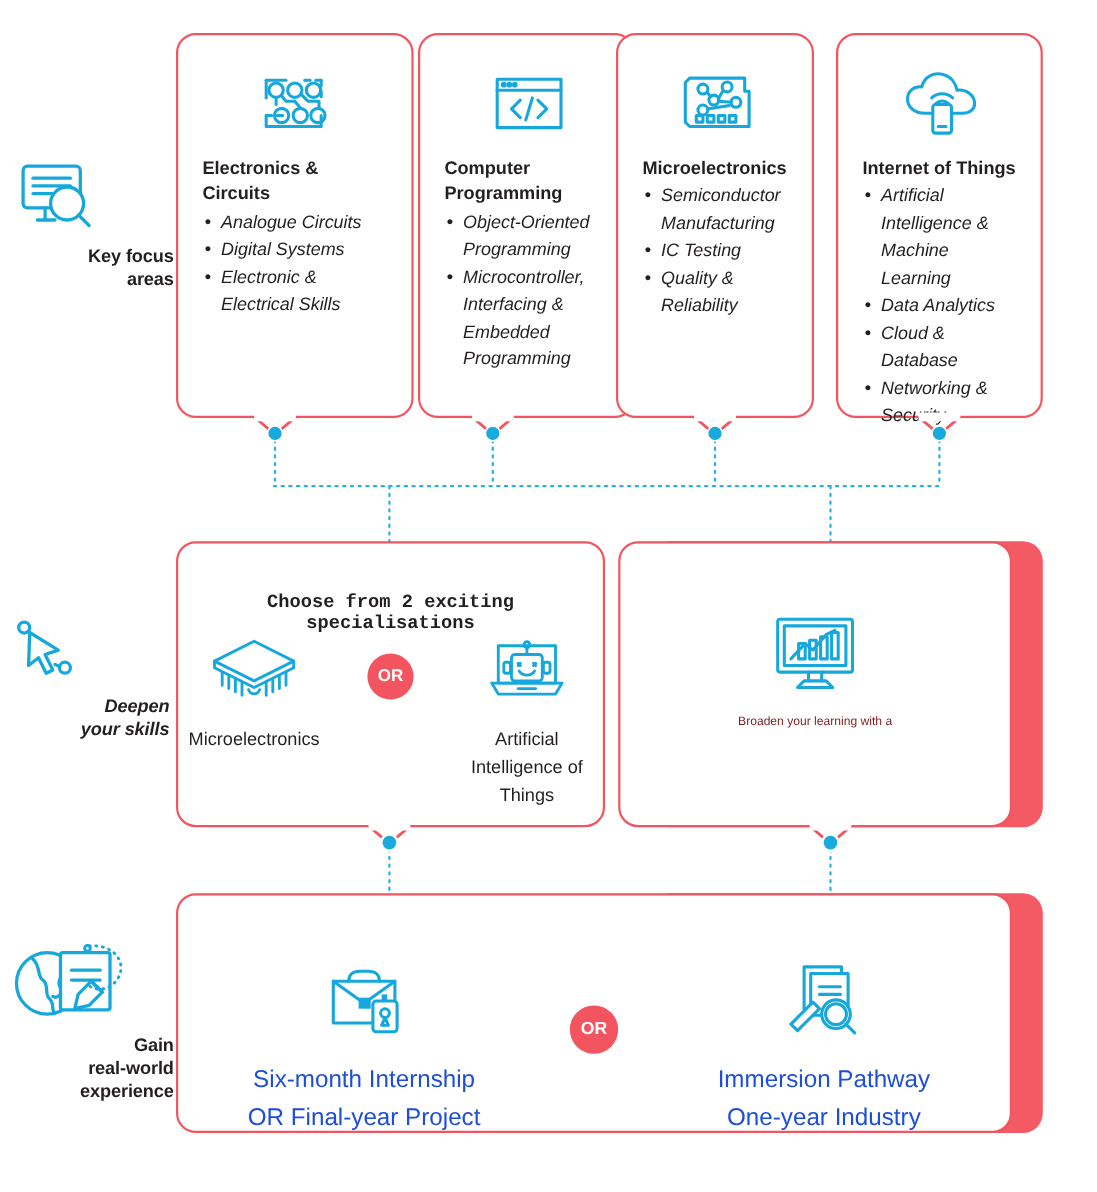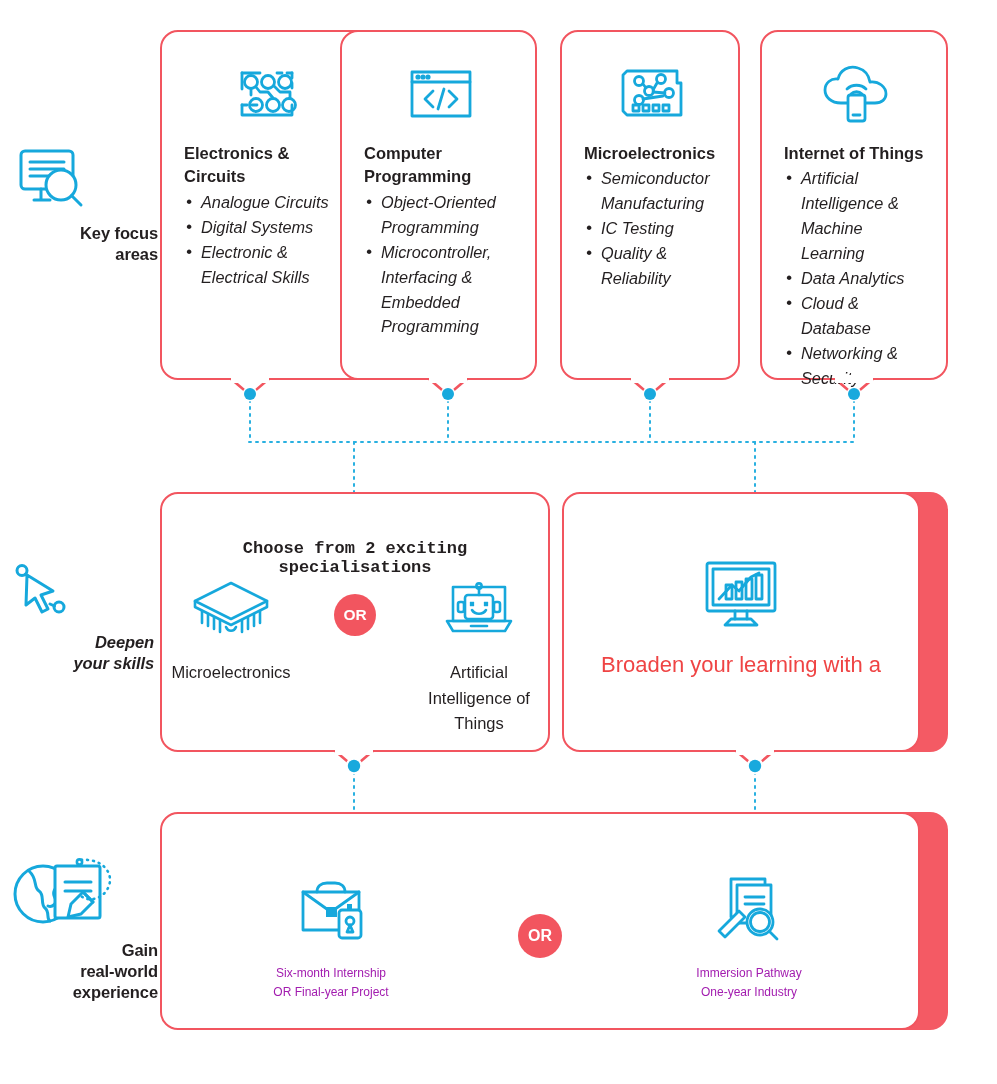--- a/index.html
+++ b/index.html
@@ -177,23 +177,23 @@
     text-align: center;
   }
   .single-icon {
     height: 76px;
     display: flex;
     align-items: center;
     justify-content: center;
     margin-bottom: 16px;
   }
   .single-label {
-    font-size: 22px;
+    font-size: 11px;
     line-height: 1.58;
-    color: #ef4444;
+    color: #7f1d1d;
   }
 
   
   .bottom-row {
     position: absolute;
     left: 0; right: 0;
     top: 56px;
     display: flex;
     align-items: flex-start;
     justify-content: center;
@@ -203,23 +203,23 @@
     text-align: center;
   }
   .bottom-icon {
     height: 78px;
     display: flex;
     align-items: center;
     justify-content: center;
     margin-bottom: 16px;
   }
   .bottom-label {
-    font-size: 12px;
+    font-size: 22px;
     line-height: 1.58;
-    color: #a21caf;
+    color: #1d4ed8;
   }
   .bottom-or {
     width: 44px;
     height: 44px;
     border-radius: 50%;
     background: #f2555f;
     color: #ffffff;
     font-weight: bold;
     font-size: 16px;
     display: flex;
@@ -377,21 +377,21 @@
       </div>
       <ul class="topcard-list">
         <li>Analogue Circuits</li>
         <li>Digital Systems</li>
         <li>Electronic &amp; Electrical Skills</li>
       </ul>
     </div>
   </div>
   <div class="notch-mask" style="left:231px; top:375px; width:38px;"></div>
 
-  <div class="card" style="left:340px; top:30px; width:197px; height:350px;">
+  <div class="card" style="left:380px; top:30px; width:197px; height:350px;">
     <div class="topcard-inner">
       <div class="topcard-icon">
         <svg width="70" height="56" viewBox="0 0 70 56">
           <g fill="none" stroke="#16a8dc" stroke-width="2.8" stroke-linecap="round" stroke-linejoin="round">
             <rect x="6" y="6" width="58" height="44"></rect>
             <line x1="6" y1="16" x2="64" y2="16"></line>
             <circle cx="12" cy="11" r="1.2" fill="#16a8dc"></circle>
             <circle cx="17" cy="11" r="1.2" fill="#16a8dc"></circle>
             <circle cx="22" cy="11" r="1.2" fill="#16a8dc"></circle>
             <polyline points="27,25 19,33 27,41"></polyline>

